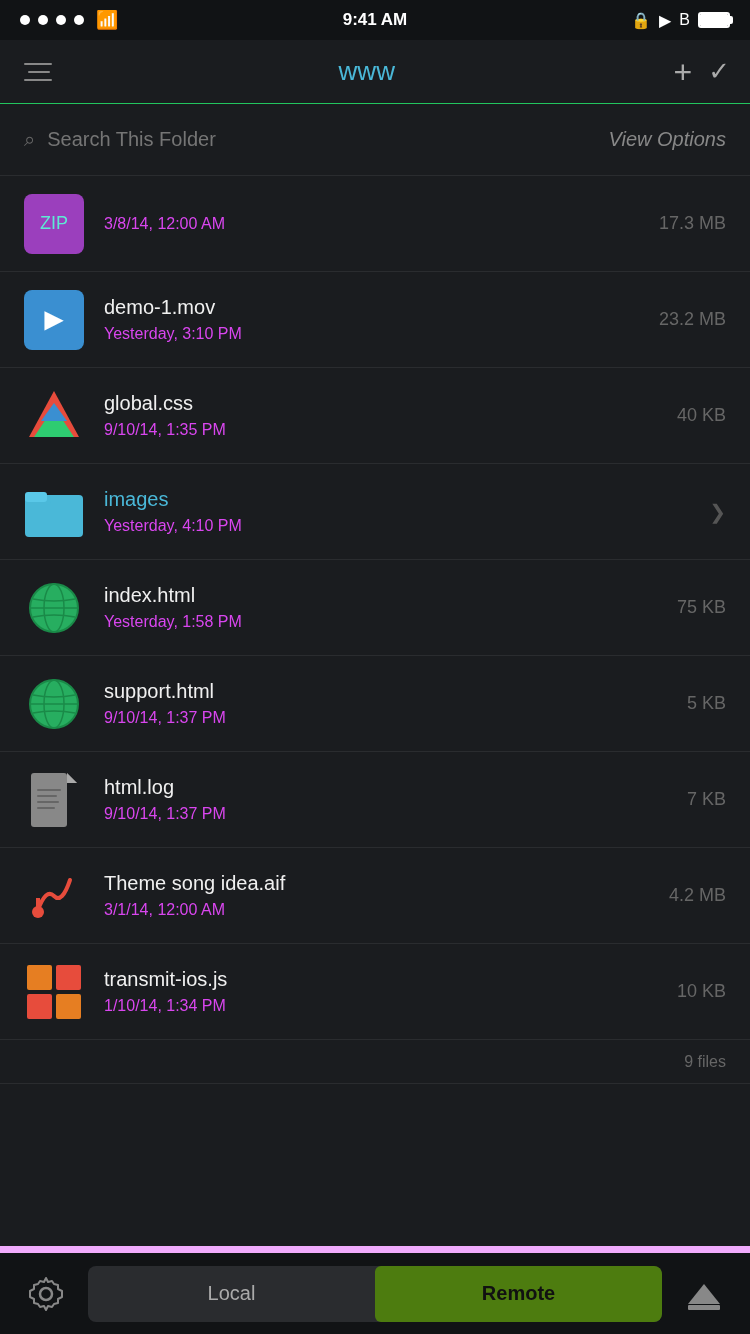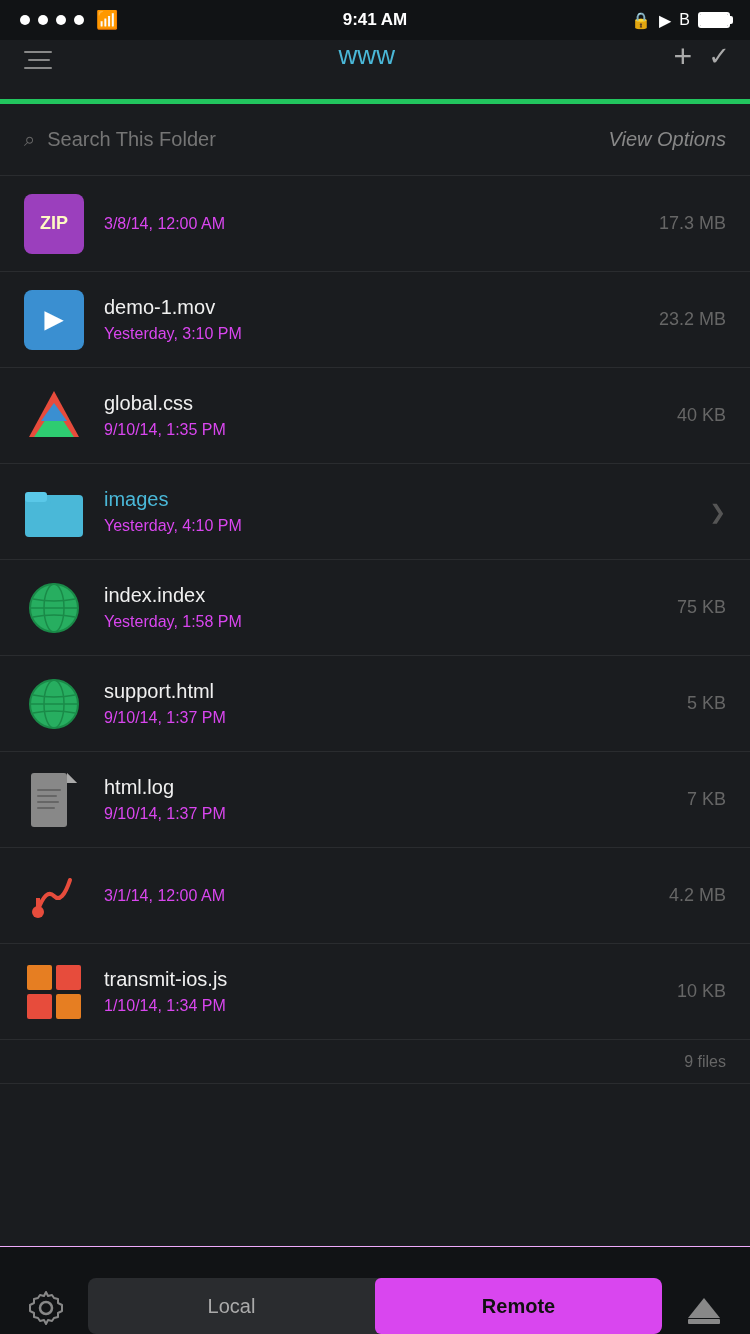--- a/index.html
+++ b/index.html
@@ -72,23 +72,23 @@
       height: 100%;
       background: #fff;
       border-radius: 1px;
     }
 
     
     .nav-bar {
       height: 64px;
       background: #1a1c1f;
       display: flex;
-      align-items: flex-start;
+      align-items: center;
       padding: 0 20px;
-      border-bottom: 5px solid #22c55e;
+      border-bottom: 1px solid #22c55e;
     }
     .nav-menu-icon {
       width: 40px;
       height: 40px;
       display: flex;
       flex-direction: column;
       justify-content: center;
       gap: 6px;
       cursor: pointer;
     }
@@ -257,23 +257,23 @@
     }
 
     
     .tab-bar {
       position: absolute;
       bottom: 0;
       width: 750px;
       height: 88px;
       background: #111315;
       display: flex;
-      align-items: flex-end;
+      align-items: center;
       padding: 0 20px;
-      border-top: 1px solid #f0abfc;
+      border-top: 7px solid #f0abfc;
     }
     .tab-settings {
       width: 52px;
       height: 52px;
       display: flex;
       align-items: center;
       justify-content: center;
       cursor: pointer;
     }
     .tab-switcher {
@@ -294,21 +294,21 @@
       color: #aaa;
       cursor: pointer;
     }
     .tab-remote {
       flex: 1;
       display: flex;
       align-items: center;
       justify-content: center;
       font-size: 20px;
       color: #111;
-      background: #d946ef;
+      background: #4d7c0f;
       border-radius: 6px;
       font-weight: 600;
       cursor: pointer;
     }
     .tab-eject {
       width: 52px;
       height: 52px;
       display: flex;
       align-items: center;
       justify-content: center;
@@ -377,21 +377,21 @@
   <span class="search-icon">⌕</span>
   <input class="search-input" type="text" placeholder="Search This Folder" style="">
   <span class="view-options-btn">View Options</span>
 </div>
 
 <div class="main-content">
   <div class="file-list">
 
     <div class="file-item">
       <div class="file-icon icon-zip">
-        <span style="font-size:18px;font-weight:bold;color:#fef9c3;">ZIP</span>
+        <span style="font-size:18px;font-weight:normal;color:#5eead4;">ZIP</span>
       </div>
       <div class="file-info">
         <div class="file-date">3/8/14, 12:00 AM</div>
       </div>
       <span class="file-size">17.3 MB</span>
     </div>
 
     <div class="file-item">
       <div class="file-icon icon-mov">
         <span style="font-size:32px;color:#fff;">►</span>
@@ -439,21 +439,21 @@
       <div class="file-icon">
         <svg width="50" height="50" viewBox="0 0 50 50">
           <circle cx="25" cy="25" r="24" fill="#27ae60" stroke="#1a8a48" stroke-width="2"></circle>
           <ellipse cx="25" cy="25" rx="10" ry="24" fill="none" stroke="#1a8a48" stroke-width="1.5"></ellipse>
           <line x1="1" y1="25" x2="49" y2="25" stroke="#1a8a48" stroke-width="1.5"></line>
           <path d="M4,16 Q25,20 46,16" fill="none" stroke="#1a8a48" stroke-width="1.5"></path>
           <path d="M4,34 Q25,30 46,34" fill="none" stroke="#1a8a48" stroke-width="1.5"></path>
         </svg>
       </div>
       <div class="file-info">
-        <div class="file-name">index.index</div>
+        <div class="file-name">index.html</div>
         <div class="file-date">Yesterday, 1:58 PM</div>
       </div>
       <span class="file-size">75 KB</span>
     </div>
 
     <div class="file-item">
       <div class="file-icon">
         <svg width="50" height="50" viewBox="0 0 50 50">
           <circle cx="25" cy="25" r="24" fill="#27ae60" stroke="#1a8a48" stroke-width="2"></circle>
           <ellipse cx="25" cy="25" rx="10" ry="24" fill="none" stroke="#1a8a48" stroke-width="1.5"></ellipse>
@@ -490,20 +490,21 @@
 
     <div class="file-item">
       <div class="file-icon">
         <svg width="48" height="56" viewBox="0 0 48 56">
           <path d="M8,42 Q16,20 24,28 Q32,36 40,12" fill="none" stroke="#e74c3c" stroke-width="4" stroke-linecap="round"></path>
           <circle cx="8" cy="44" r="6" fill="#e74c3c"></circle>
           <rect x="6" y="30" width="4" height="14" rx="0" fill="#e74c3c"></rect>
         </svg>
       </div>
       <div class="file-info">
+        <div class="file-name">Theme song idea.aif</div>
         <div class="file-date">3/1/14, 12:00 AM</div>
       </div>
       <span class="file-size">4.2 MB</span>
     </div>
 
     <div class="file-item">
       <div class="file-icon">
         <div class="js-grid">
           <div class="js-cell-1"></div>
           <div class="js-cell-2"></div>

